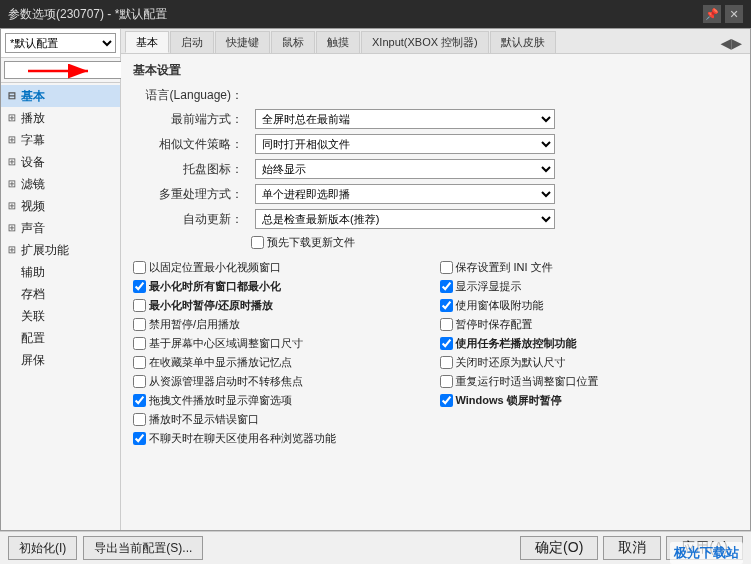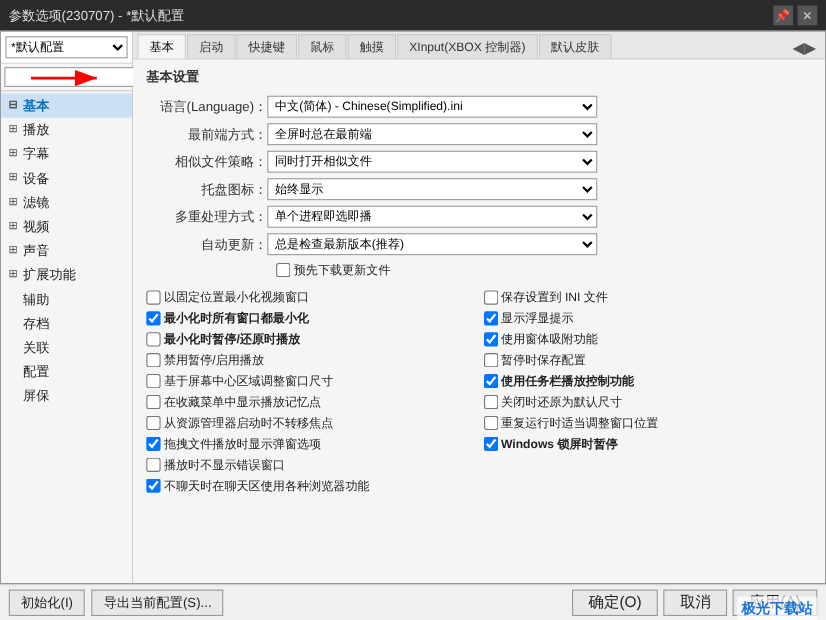--- a/index.html
+++ b/index.html
@@ -163,21 +163,21 @@
       font-size: 12px;
       font-weight: bold;
       color: #333;
       margin-bottom: 8px;
     }
 
     .form-row {
       display: flex;
       align-items: center;
       margin-bottom: 5px;
-      gap: 0;
+      gap: 12px;
     }
     .form-label {
       text-align: right;
       width: 110px;
       color: #333;
       font-size: 12px;
       flex-shrink: 0;
     }
     .form-select {
       flex: 1;
@@ -360,21 +360,20 @@
             <div class="tab">默认皮肤</div>
             <div class="tabs-arrow">◀▶</div>
           </div>
 
         <div class="panel-content">
           <div class="section-title">基本设置</div>
 
           <div id="form-rows">
               <div class="form-row">
                 <span class="form-label">语言(Language)：</span>
-                <select class="form-select"><option>中文(简体) - Chinese(Simplified).ini</option></select>
               </div>
               <div class="form-row">
                 <span class="form-label">最前端方式：</span>
                 <select class="form-select"><option>全屏时总在最前端</option></select>
               </div>
               <div class="form-row">
                 <span class="form-label">相似文件策略：</span>
                 <select class="form-select"><option>同时打开相似文件</option></select>
               </div>
               <div class="form-row">

